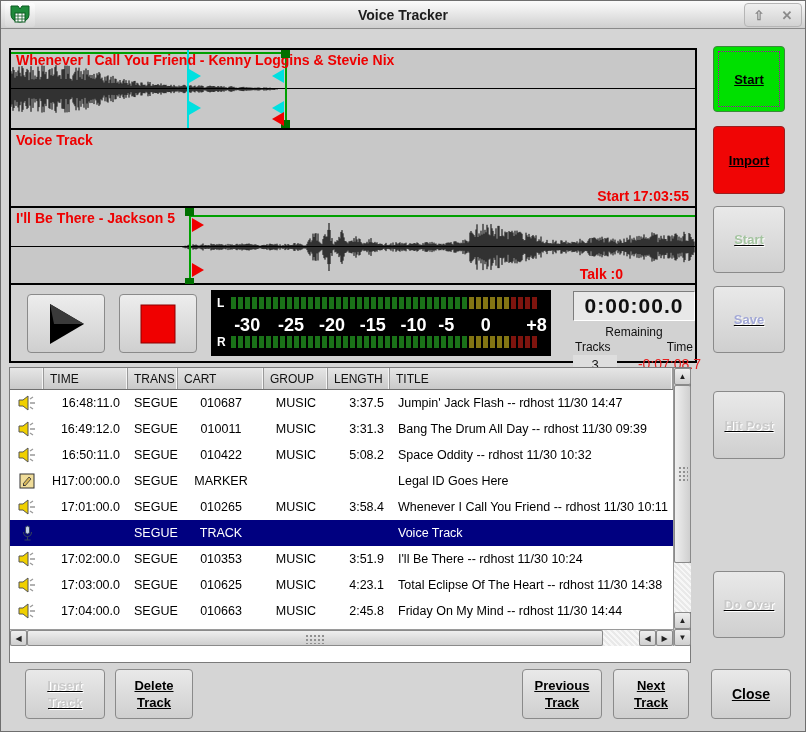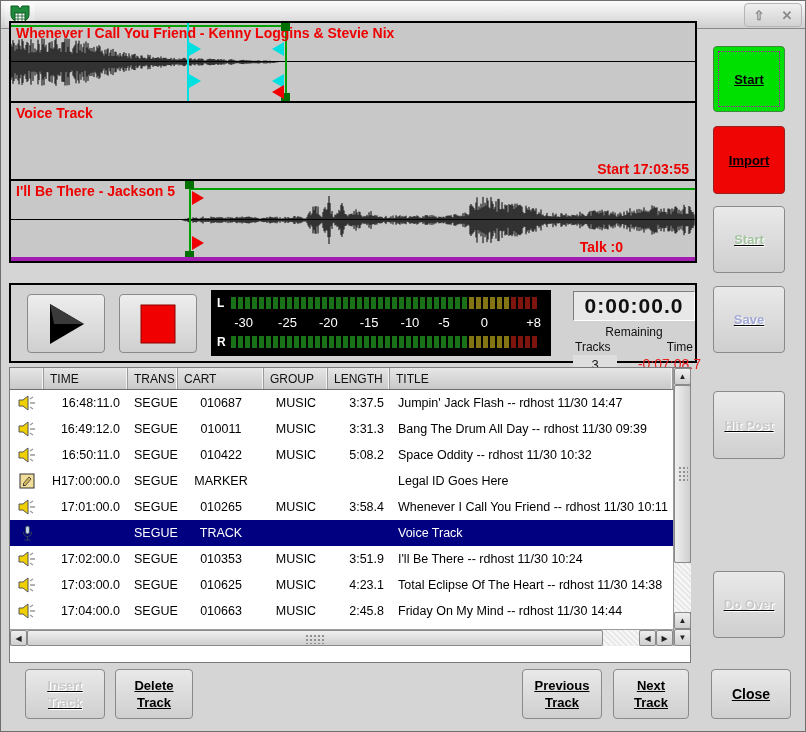--- a/index.html
+++ b/index.html
@@ -13,22 +13,22 @@
     display:flex; align-items:center; }
   .app-icon { position:absolute; left:4px; top:2px; width:30px; height:24px;
     background:linear-gradient(#fefefe,#d8d8d8); border-radius:3px;
     display:flex; align-items:center; justify-content:center; }
   .titlebar-title { width:100%; text-align:center; font-size:14px; font-weight:bold; color:#1c1c1c; }
   .win-btns { position:absolute; right:3px; top:2px; width:58px; height:24px;
     background:linear-gradient(#efefef,#d2d2d2); border-radius:4px; border:1px solid #b5b5b5;
     display:flex; align-items:center; justify-content:space-around; }
   .win-glyph { color:#8a8a8a; font-weight:bold; font-size:13px; cursor:default; }
   
-  .wave-box { position:absolute; left:8px; top:20px; width:688px; height:242px;
-    border:2px solid #000; background:#a21caf; }
+  .wave-box { position:absolute; left:8px; top:47px; width:688px; height:242px;
+    border:2px solid #000; background:#3b82f6; }
   .panel { position:relative; width:684px; height:78px; background:#c8c8c8; overflow:hidden; }
   .panel + .panel { border-top:2px solid #000; }
   .panel-title { position:absolute; left:5px; top:2px; font-size:14px; font-weight:bold;
     color:#ee0000; z-index:5; white-space:nowrap; }
   .panel-note { position:absolute; font-size:14px; font-weight:bold; color:#ee0000; z-index:5; }
   .centerline { position:absolute; left:0; top:38px; width:100%; height:1px; background:#000; }
   .wave-svg { position:absolute; left:0; top:0; }
   .vline { position:absolute; top:0; width:2px; height:78px; z-index:4; }
   .hline-green { position:absolute; height:2px; background:#00a000; z-index:3; }
   .sq { position:absolute; width:9px; height:8px; background:#007000; z-index:6; }
@@ -42,21 +42,21 @@
     border:2px solid #000; background:#d2d2d2; }
   .t-btn { position:absolute; top:9px; width:78px; height:59px; background:linear-gradient(#ededed,#cfcfcf);
     border:1px solid #8a8a8a; border-radius:4px; display:flex; align-items:center; justify-content:center; cursor:pointer; }
   .meter { position:absolute; left:200px; top:5px; width:340px; height:66px; background:#000; }
   .meter-row { position:absolute; left:6px; width:328px; height:14px; display:flex; align-items:center; }
   .meter-lab { color:#fff; font-weight:bold; font-size:12px; width:14px; }
   .segs { display:flex; gap:2px; }
   .seg { width:5px; height:12px; }
   .seg.g { background:#1a7218; } .seg.y { background:#837513; } .seg.r { background:#7e140e; }
   .meter-scale { position:absolute; left:20px; top:25px; width:314px; height:16px; }
-  .meter-scale span { position:absolute; color:#fff; font-weight:normal; font-size:13px; }
+  .meter-scale span { position:absolute; color:#fff; font-weight:bold; font-size:18px; }
   .time-display { position:absolute; left:562px; top:6px; width:122px; height:30px; background:#e8e8e8;
     border-top:1px solid #7d7d7d; border-left:1px solid #7d7d7d; border-bottom:1px solid #fff; border-right:1px solid #fff;
     font-size:21px; font-weight:bold; color:#111; text-align:center; line-height:28px; letter-spacing:1px; }
   .remaining { position:absolute; left:556px; top:40px; width:134px; font-size:12px; color:#111; }
   .rem-title { text-align:center; margin-bottom:1px; }
   .rem-cols { display:flex; justify-content:space-between; padding:0 8px 1px 8px; }
   .rem-vals { display:flex; justify-content:space-between; align-items:center; }
   .tracks-val { width:44px; height:19px; background:#dedede; text-align:center; font-size:13px; line-height:19px; margin-left:6px; }
   .time-val { color:#e82020; font-size:14px; line-height:19px; }
   
@@ -116,20 +116,21 @@
 <div class="window">
 
   <div class="titlebar">
     <div class="app-icon">
       <svg width="22" height="22" viewBox="0 0 22 22">
         <path d="M2 2 h7 l2 3 2-3 h7 v9 a9 7 0 0 1 -18 0 z" fill="#1f8a3b" stroke="#0c5c22"></path>
         <rect x="6" y="9" width="10" height="9" fill="#fff" stroke="#0c5c22"></rect>
         <path d="M6 12 h10 M6 15 h10 M9 9 v9 M13 9 v9" stroke="#0c5c22" stroke-width="0.8" fill="none"></path>
       </svg>
     </div>
+    <div class="titlebar-title">Voice Tracker</div>
     <div class="win-btns">
       <span class="win-glyph">⇧</span>
       <span class="win-glyph">✕</span>
     </div>
   </div>
 
   <div class="wave-box">
 
     <div class="panel">
       <div class="centerline"></div>

